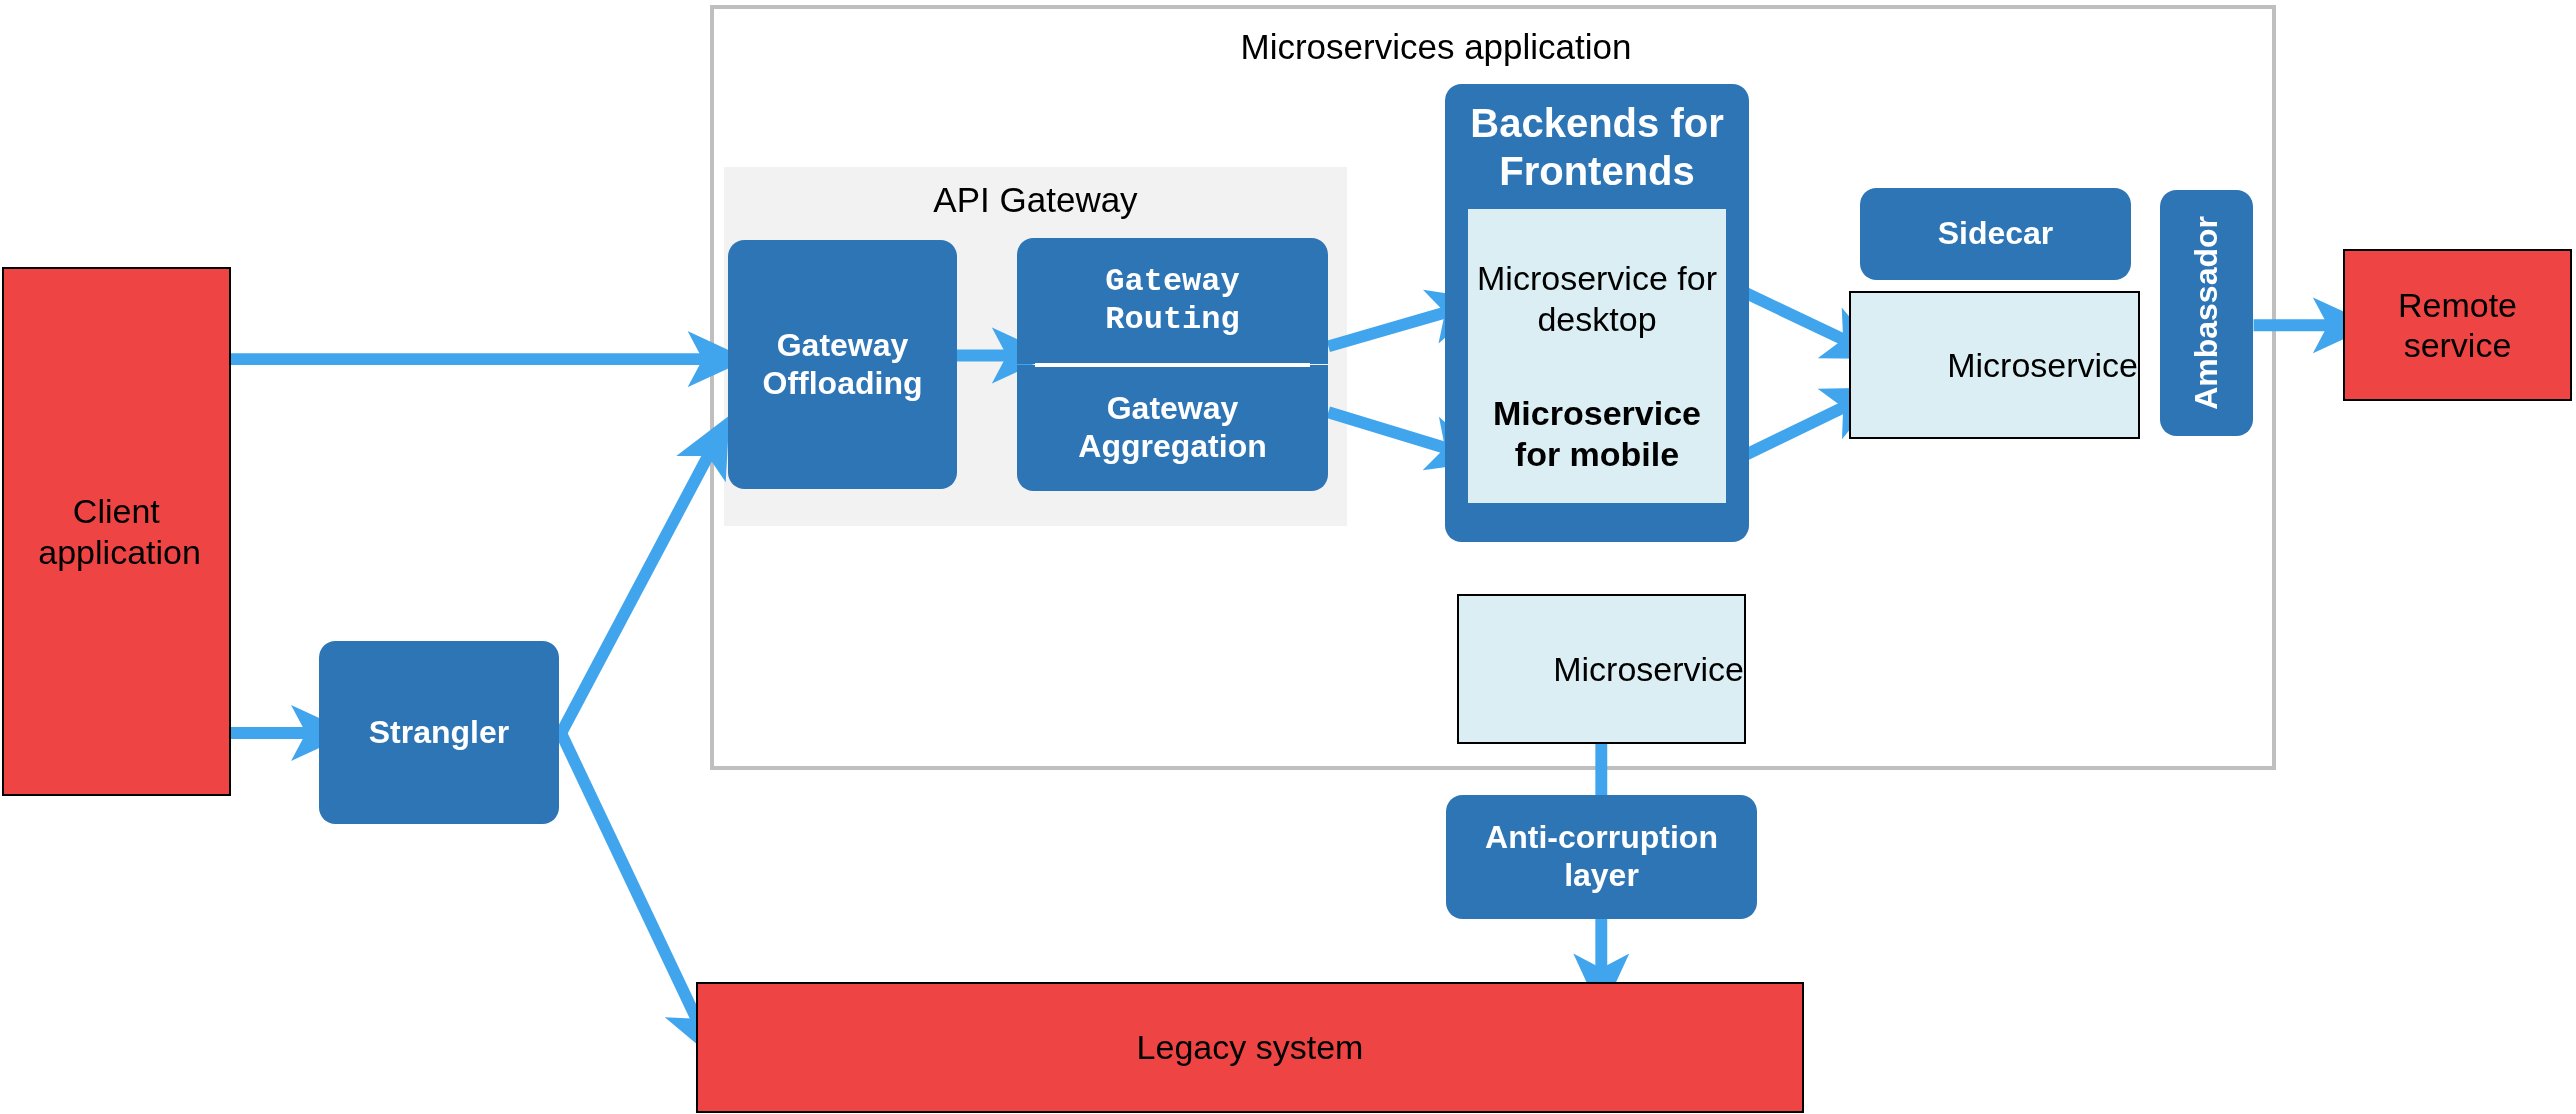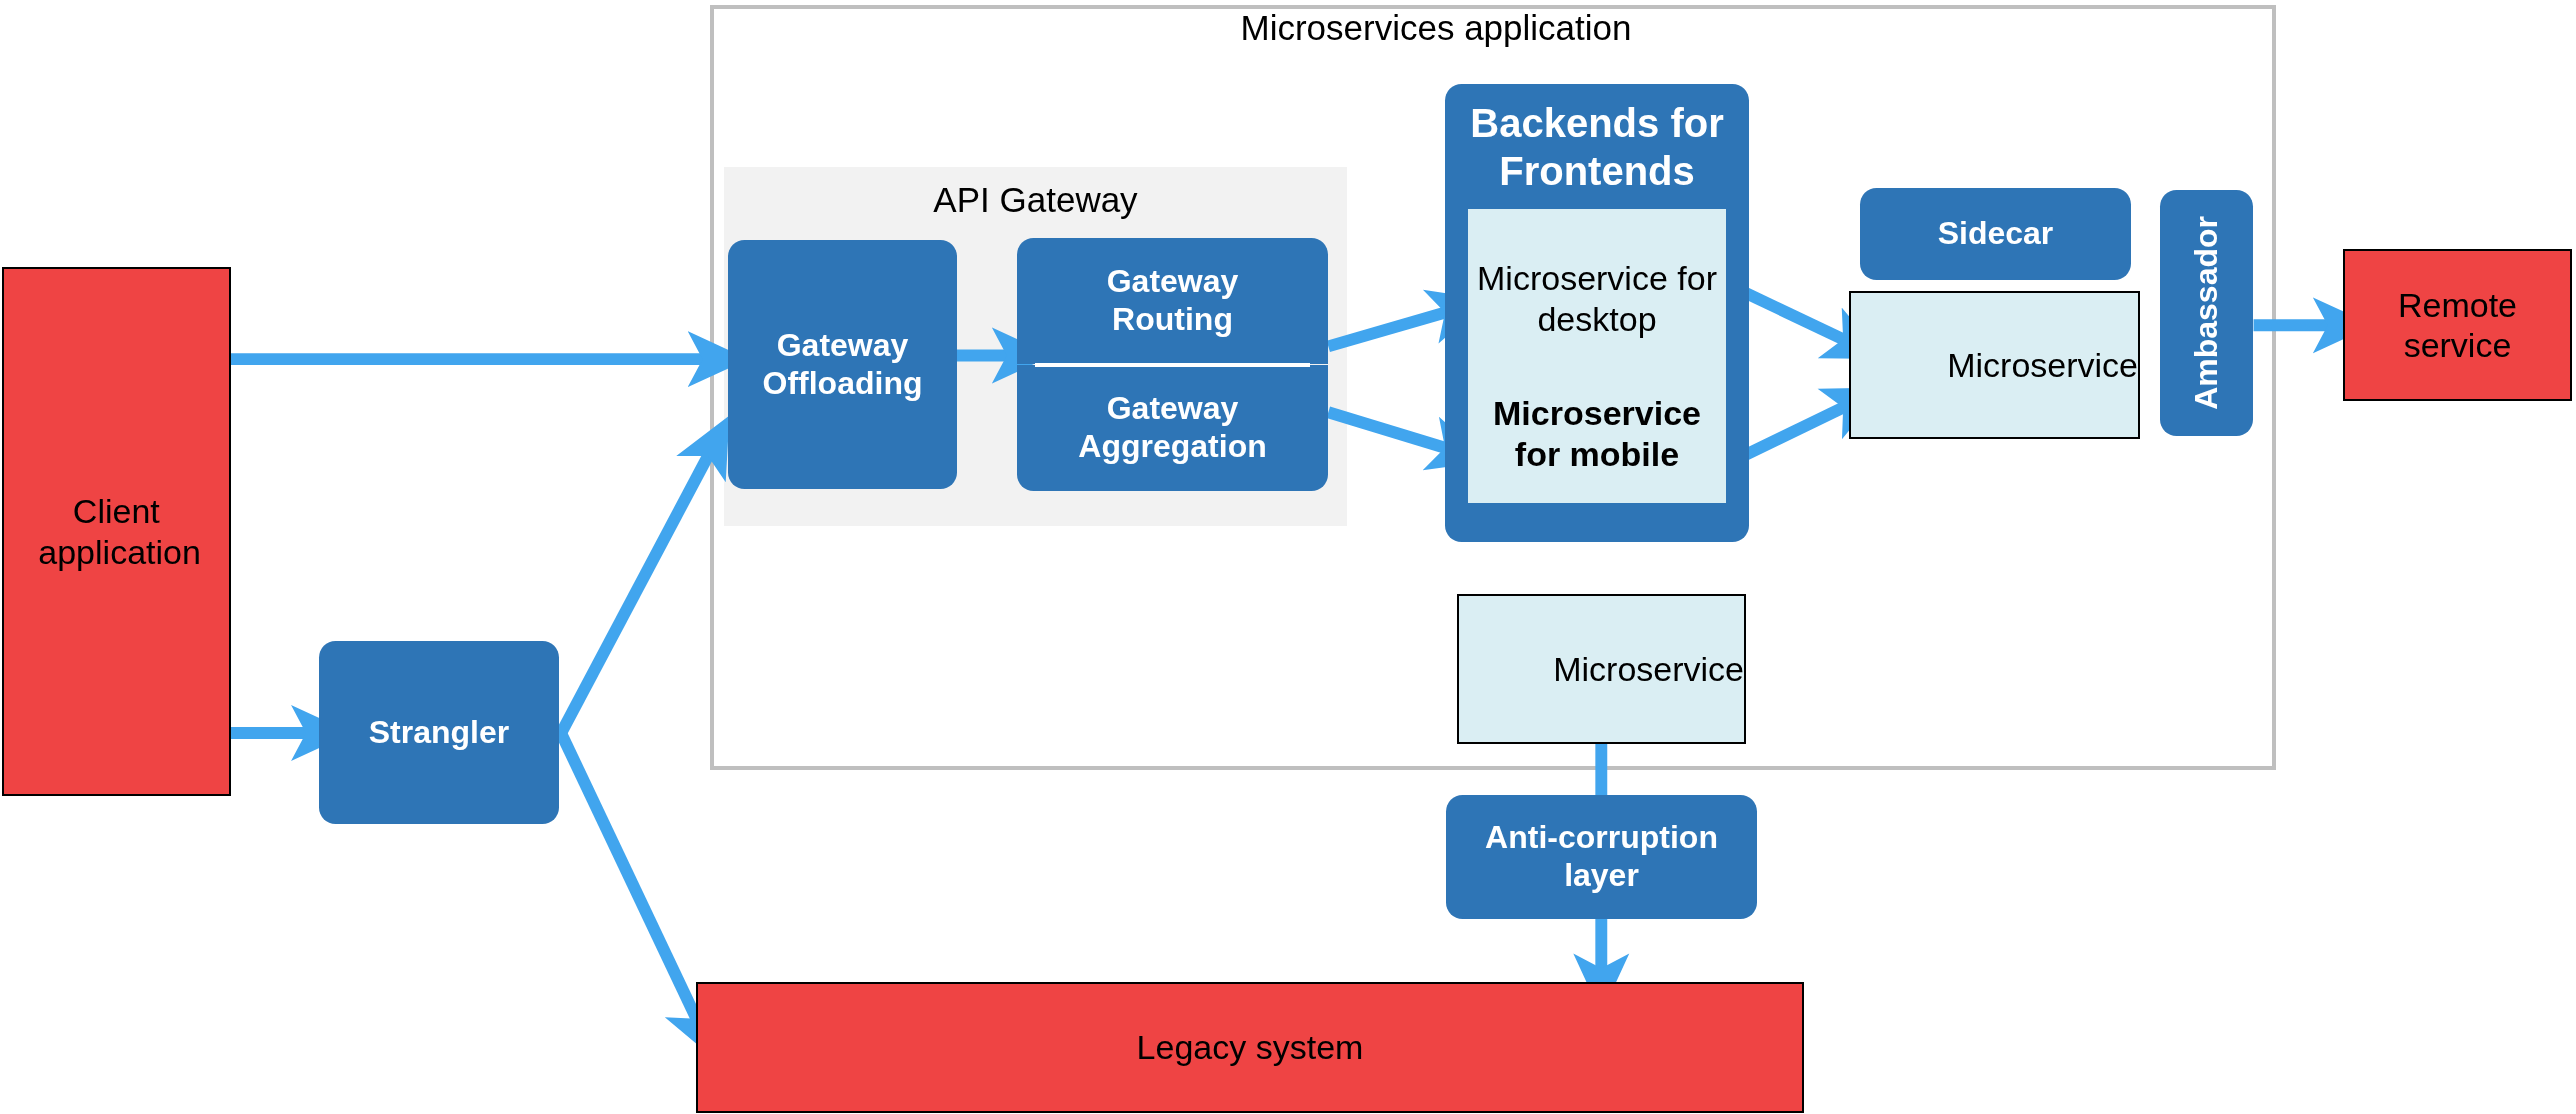--- a/index.html
+++ b/index.html
@@ -120,21 +120,21 @@
   }
   .lbl { pointer-events: none; }
 </style>
 </head>
 <body>
 
 <div id="stage">
 
   <div class="container-ms" style="left:710px; top:4.6px; width:1566px; height:765px;"></div>
 
-  <div class="container-title" style="left:710px; top:8px; width:1452px; text-align:center;">Microservices application</div>
+  <div class="container-title" style="left:710px; top:27px; width:1452px; text-align:center;">Microservices application</div>
 
   <div class="panel-apigw" style="left:724px; top:167px; width:623px; height:359px;"></div>
 
   <div class="container-title" style="left:724px; top:180px; width:623px; text-align:center;">API Gateway</div>
 
   <svg class="edges" viewBox="0 0 2812 1217">
     <defs>
       <marker id="ah" markerWidth="5.2" markerHeight="5.2" refX="2.1" refY="2.6" orient="auto" markerUnits="strokeWidth">
         <path d="M0,0.25 L5.1,2.6 L0,4.95 L1.25,2.6 Z" fill="#41A5EE"></path>
       </marker>
@@ -170,21 +170,21 @@
   </div>
 
   <div class="node box-blue" style="left:319px; top:641px; width:240px; height:183px;">
     <span class="lbl">Strangler</span>
   </div>
 
   <div class="node box-blue" style="left:728px; top:240px; width:229px; height:249px;">
     <span class="lbl" style="max-width:174px;">Gateway Offloading</span>
   </div>
 
-  <div class="node box-blue" style="left:1017px; top:238px; width:311px; height:126px; border-radius:16.5px 16.5px 0 0;">
+  <div class="node box-blue" style="left:1017px; top:238px; width:311px; height:126px; border-radius:16.5px 16.5px 0 0;font-family:Liberation Mono, monospace;">
     <span class="lbl" style="max-width:192px;">Gateway Routing</span>
   </div>
 
   <div class="node box-blue" style="left:1017px; top:365px; width:311px; height:126px; border-radius:0 0 16.5px 16.5px;">
     <span class="lbl" style="max-width:257px;">Gateway Aggregation</span>
   </div>
 
   <div class="gw-divider" style="left:1035px; top:363px; width:275px;"></div>
 
   <div class="bff-group" style="left:1445px; top:84px; width:304px; height:458px;"></div>

